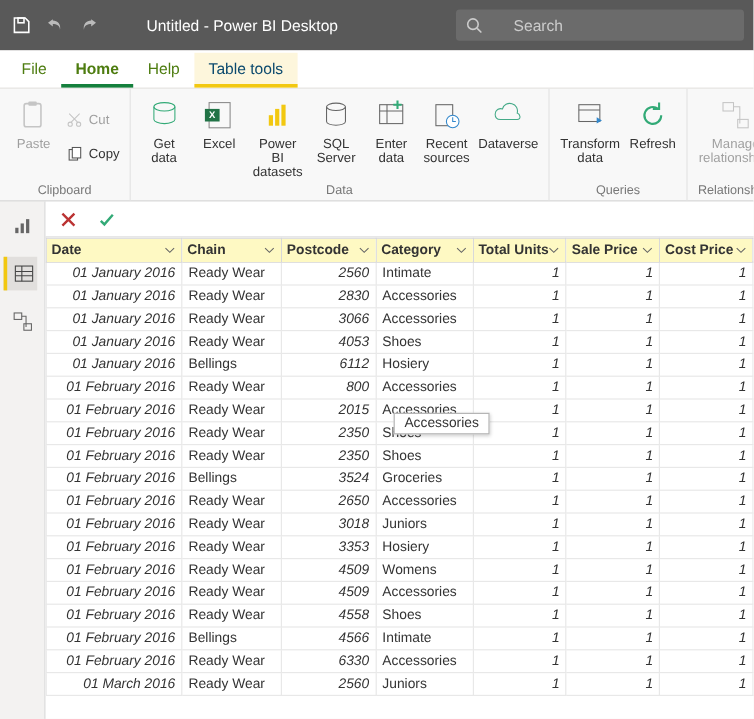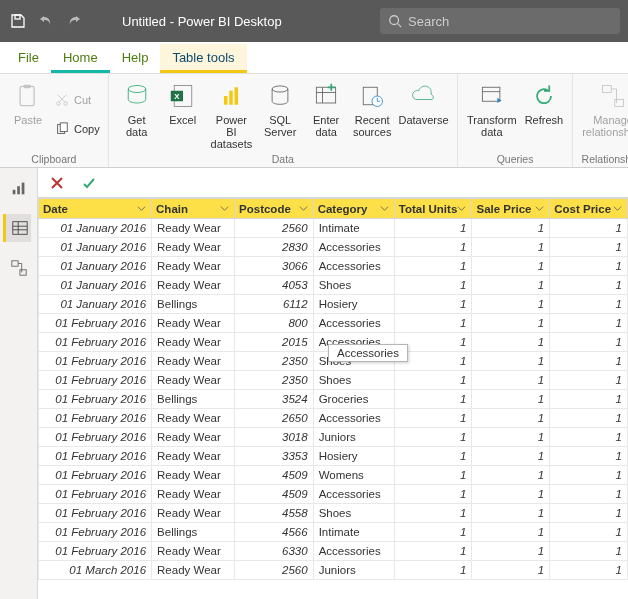--- a/index.html
+++ b/index.html
@@ -2,28 +2,28 @@
 <html><head>
 <meta charset="utf-8">
 <style>
   * { box-sizing: border-box; margin: 0; padding: 0; font-family: "Segoe UI", Arial, sans-serif; }
   body { width: 628px; height: 599px; background: #f3f2f1; overflow: hidden; font-size: 12px; color: #333; }
 
   
   .titlebar { height: 42px; background: #595959; display: flex; align-items: center; padding: 0 8px; color: #fff; }
   .tb-icon { width: 20px; height: 20px; display: flex; align-items: center; justify-content: center; margin-right: 8px; cursor: pointer; }
   .titlebar .title { flex: 0 0 auto; margin-left: 30px; margin-right: auto; font-size: 13px; color: #fff; }
-  .searchbox { width: 240px; height: 26px; background: #6b6b6b; border-radius: 3px; display: flex; align-items: center; padding: 0 8px; color: #ddd; }
+  .searchbox { width: 240px; height: 26px; background: #6b6b6b; border-radius: 3px; display: flex; align-items: center; padding: 0 8px; color: #ddd; gap: 20px; }
   .searchbox input { background: transparent; border: none; outline: none; color: #eee; font-size: 13px; margin-left: 6px; width: 180px; }
   .searchbox input::placeholder { color: #ccc; }
 
   
   .menubar { height: 32px; background: #fff; display: flex; align-items: flex-end; padding: 0 6px; border-bottom: 1px solid #e1dfdd; }
   .menu-tab { padding: 6px 12px 5px 12px; font-size: 13px; color: #4d7c0f; cursor: pointer; border-bottom: 3px solid transparent; }
-  .menu-tab.active { border-bottom: 3px solid #14b8a6; font-weight: 400; }
+  .menu-tab.active { border-bottom: 3px solid #15803d; font-weight: 700; }
   .menu-tab.highlight { color: #0c4a6e; background: #fdf6dc; border-bottom: 3px solid #f2c811; }
 
   
   .ribbon { height: 94px; background: #f8f8f8; display: flex; border-bottom: 1px solid #d0d0d0; }
   .ribbon-group { display: flex; flex-direction: column; align-items: center; border-right: 1px solid #e4e4e4; padding: 2px 6px 0 6px; }
   .ribbon-group .group-content { flex: 1; display: flex; align-items: center; gap: 2px; }
   .ribbon-group .group-label { font-size: 10.5px; color: #777; padding-bottom: 2px; }
   .rbtn-big { display: flex; flex-direction: column; align-items: center; justify-content: flex-start; width: auto; min-width: 44px; padding: 2px 3px; height: 74px; cursor: pointer; text-align: center; }
   .rbtn-big .ico { width: 32px; height: 32px; display: flex; align-items: center; justify-content: center; margin-bottom: 2px; }
   .rbtn-big .lbl { font-size: 11px; line-height: 12px; color: #333; }
@@ -38,21 +38,21 @@
   .rail-btn { width: 28px; height: 28px; display:flex; align-items:center; justify-content:center; cursor:pointer; }
   .rail-btn.active { background: #e1dfdd; border-left: 3px solid #f2c811; margin-left:-3px; padding-left:3px;}
 
   
   .formula-row { position:absolute; left:38px; top:168px; right:0; height:30px; background:#fff; border-bottom:1px solid #d8d8d8; display:flex; align-items:center; padding:0 8px; gap:10px;}
   .fx-btn { width:22px; height:22px; display:flex; align-items:center; justify-content:center; cursor:pointer;}
 
   
   .grid-wrap { position:absolute; left:38px; top:198px; right:0; bottom:0; background:#fff; overflow:auto;}
   table { border-collapse: collapse; width: 100%; font-size: 11.5px; }
-  th { background:#fde047; border:1px solid #d8d8d8; padding:3px 4px; font-weight:600; color:#333; position:relative; text-align:center; height:20px;margin-left:38px;}
+  th { background:#fef9c3; border:1px solid #d8d8d8; padding:3px 4px; font-weight:600; color:#333; position:relative; text-align:center; height:20px;margin-left:38px;}
   th .th-inner { display:flex; align-items:center; justify-content:space-between; }
   th .dd { width:10px; height:10px; }
   td { border:1px solid #e8e8e8; padding:2px 5px; height:19px; white-space:nowrap; overflow:hidden; }
   td.num { text-align:right; font-style:italic; color:#333;}
   td.date { text-align:right; font-style:italic; }
   td.txt { text-align:left;}
 
   
   .tooltip { position:absolute; background:#fff; border:1px solid #b5b5b5; padding:2px 8px; font-size:11.5px; box-shadow:1px 1px 3px rgba(0,0,0,.2); z-index:50; }
 

